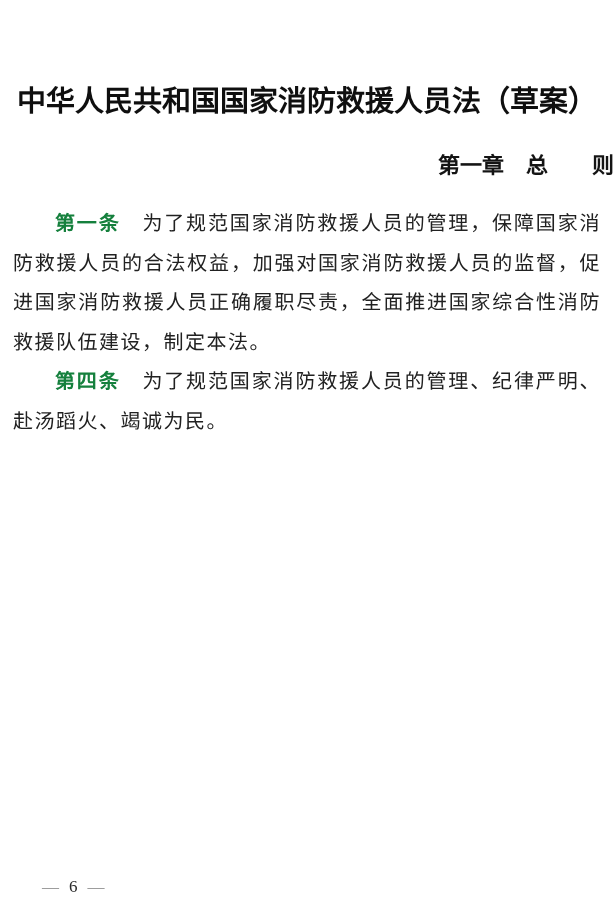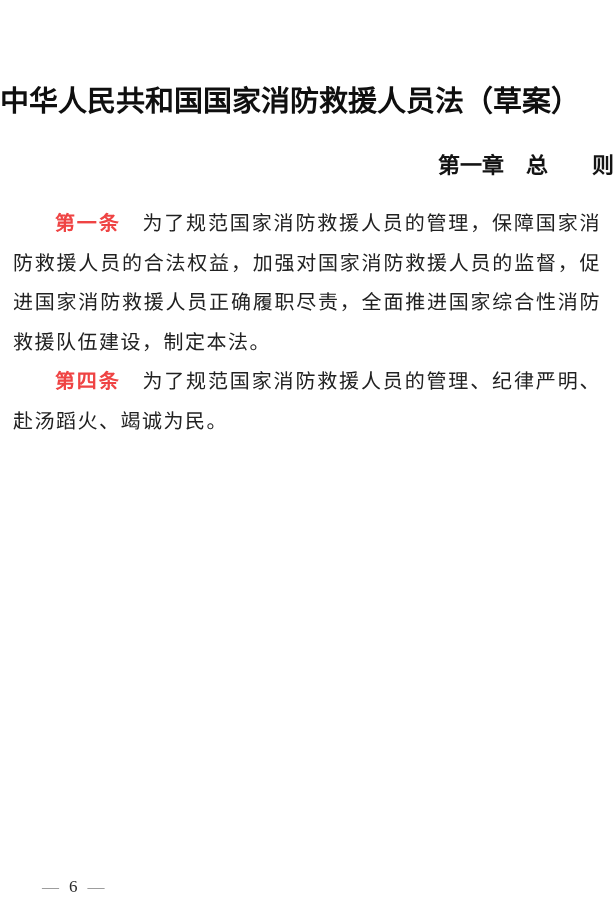--- a/index.html
+++ b/index.html
@@ -12,21 +12,21 @@
     width: 614px;
     height: 907px;
     background: #ffffff;
     overflow: hidden;
     font-family: "Liberation Serif", serif;
     color: #1e1e1e;
   }
   .doc-title {
     margin: 0;
     padding-top: 84px;
-    text-align: left;
+    text-align: center;
     font-family: "Liberation Sans", sans-serif;
     font-weight: bold;
     font-size: 29px;
     line-height: 35px;
     letter-spacing: 0px;
     color: #0f0f0f;
     white-space: nowrap;
   }
   .chapter-heading {
     margin: 33px 0 0 0;
@@ -48,21 +48,21 @@
     color: #212121;
   }
   .body-text p {
     margin: 0;
     padding: 0;
     text-indent: 2.1em;
   }
   .article-label {
     font-family: "Liberation Sans", sans-serif;
     font-weight: bold;
-    color: #ef4444;
+    color: #15803d;
   }
   .page-footer {
     position: absolute;
     left: 36px;
     bottom: 10px;
     font-size: 17px;
     line-height: 20px;
     color: #2a2a2a;
     white-space: pre;
   }

